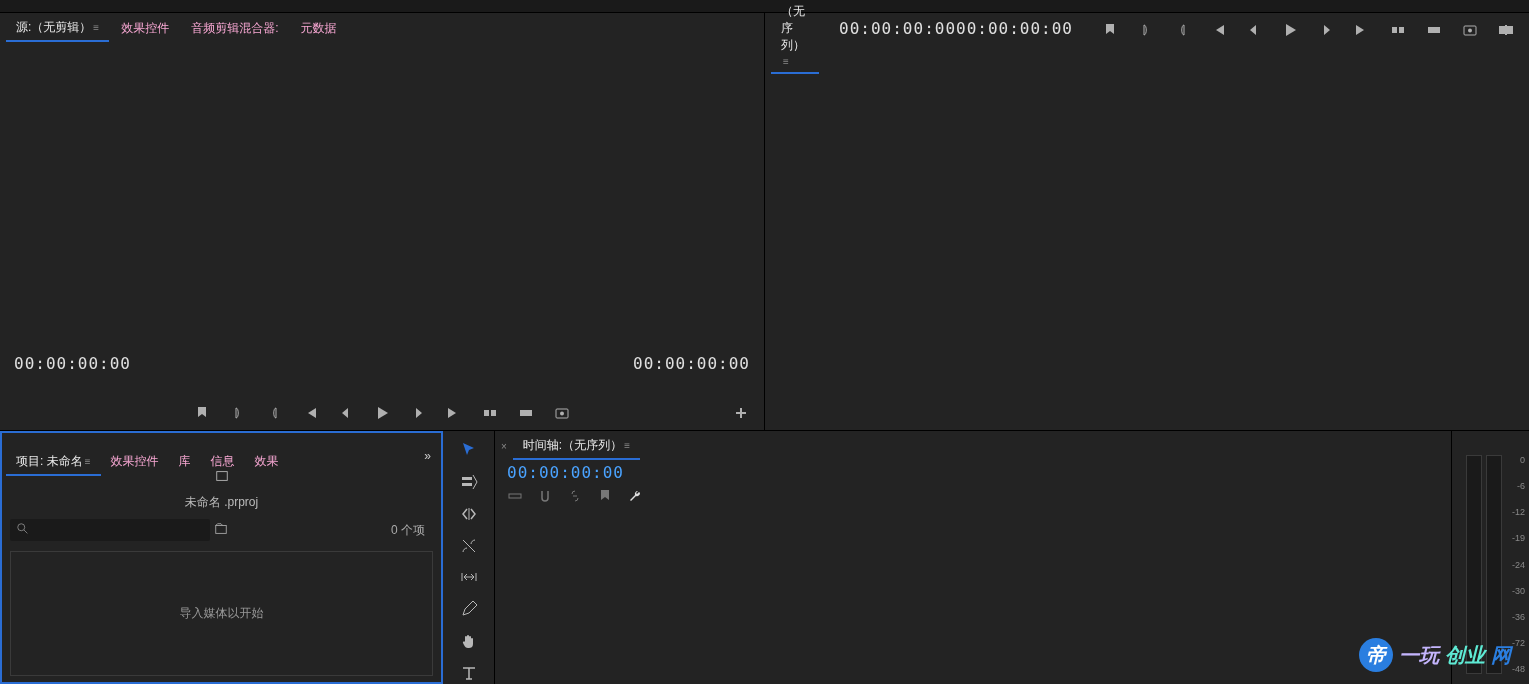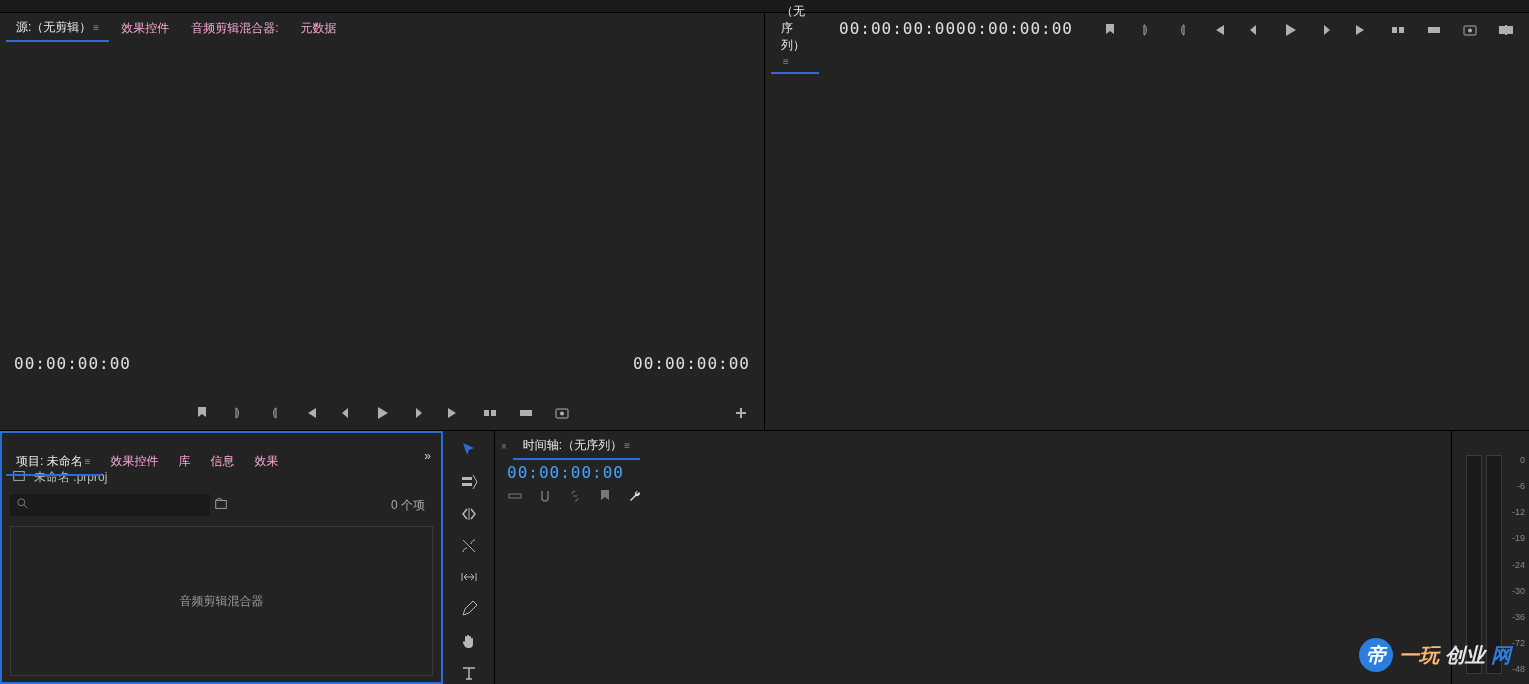--- a/index.html
+++ b/index.html
@@ -27,21 +27,21 @@
 .ruler-bar { height:18px; background:#232323; }
 .transport { display:flex; justify-content:center; align-items:center; height:34px; gap:18px; position:relative; padding: 0 14px;}
 .tbtn { width:18px; height:18px; display:flex; align-items:center; justify-content:center; color:#b0b0b0; cursor:pointer;}
 .tbtn svg { width:16px; height:16px; }
 .transport-right { position:absolute; right:14px; }
 
 .bottom-row { display:flex; height:253px; }
 .project-panel { width:443px; border-right:2px solid #2a6dd4; border-top:2px solid #2a6dd4; border-left:2px solid #2a6dd4; border-bottom:2px solid #2a6dd4; background:#232323; display:flex; flex-direction:column;}
 .project-tabs { display:flex; align-items:flex-start; height:30px; padding:16px 4px; position:relative;}
 .more-arrow { position:absolute; right:10px; color:#ccc;}
-.proj-file-row { display:flex; align-items:center; padding:4px 10px; gap:8px; color:#bbb;}
+.proj-file-row { display:flex; align-items:center; padding:4px 10px; gap:8px; color:#bbb;flex-direction:column;}
 .search-row { display:flex; align-items:center; padding:4px 8px; gap:4px;}
 .search-box { display:flex; align-items:center; background:#1a1a1a; width:200px; height:22px; border-radius:2px; padding:0 6px; gap:4px;}
 .search-box input { background:transparent; border:none; color:#ccc; width:100%; outline:none; font-size:11px;}
 .item-count { margin-left:auto; color:#aaa; margin-right:8px;}
 .media-bin { margin: 6px 8px; flex:1; border:1px solid #3a3a3a; background:#232323; display:flex; align-items:center; justify-content:center; color:#999;}
 
 .tool-column { width:52px; background:#232323; display:flex; flex-direction:column; align-items:center; padding-top:8px; gap:10px; border-right:1px solid #000;}
 .tool-btn { width:28px; height:22px; display:flex; align-items:center; justify-content:center; color:#b8b8b8; cursor:pointer;}
 .tool-btn.active { color:#2a6dd4; }
 .tool-btn svg { width:18px; height:18px;}
@@ -55,22 +55,22 @@
 .tl-icon-row .ic { width:16px; height:16px;}
 .tl-body { flex:1; display:flex; align-items:center; justify-content:center; color:#999; border-top:1px solid #3a3a3a; margin-top:4px;}
 
 .audio-meter { width:78px; background:#232323; border-left:1px solid #000; position:relative; padding:24px 6px 6px 6px;}
 .meter-track { position:absolute; left:14px; top:24px; bottom:10px; width:36px; display:flex; gap:4px;}
 .meter-bar { flex:1; background:#1a1a1a; border:1px solid #3a3a3a;}
 .meter-labels { position:absolute; right:4px; top:24px; bottom:10px; width:20px; display:flex; flex-direction:column; justify-content:space-between; font-size:9px; color:#888; text-align:right;}
 
 .watermark { position:absolute; right:18px; bottom:12px; display:flex; align-items:center; gap:6px; font-size:20px; font-weight:bold; font-style:italic; pointer-events:none;}
 .wm-badge { width:34px; height:34px; border-radius:50%; background:#2a7ee0; display:flex; align-items:center; justify-content:center; color:#fff; font-size:20px;}
-.wm-text-a { color:#fdba74;}
-.wm-text-b { color:#e5e5e5;}
+.wm-text-a { color:#c4b5fd;}
+.wm-text-b { color:#5eead4;}
 .wm-text-c { color:#2a7ee0;}
 
 .ic-small{width:14px;height:14px;}
 </style>
 </head>
 <body>
 
 <div class="top-bar"></div>
 
 <div class="monitor-row">
@@ -270,21 +270,21 @@
             </svg></span>
         <input type="text" placeholder="" style="">
       </div>
       <span><svg class="ic-small" viewBox="0 0 16 16">
             <rect x="2" y="4" width="12" height="9" fill="none" stroke="#aaa"></rect>
             <path d="M2 4l2-2h4l2 2" stroke="#aaa" fill="none"></path>
           </svg></span>
       <span class="item-count">0 个项</span>
     </div>
     <div class="media-bin">
-      <span>音频剪辑混合器</span>
+      <span>导入媒体以开始</span>
     </div>
   </div>
 
   <div class="tool-column">
     <div class="tool-btn active">
         <svg viewBox="0 0 18 18">
           <path d="M3 2l4 12 2-5 5-2z" fill="currentColor"></path>
         </svg>
       </div>
     <div class="tool-btn">

